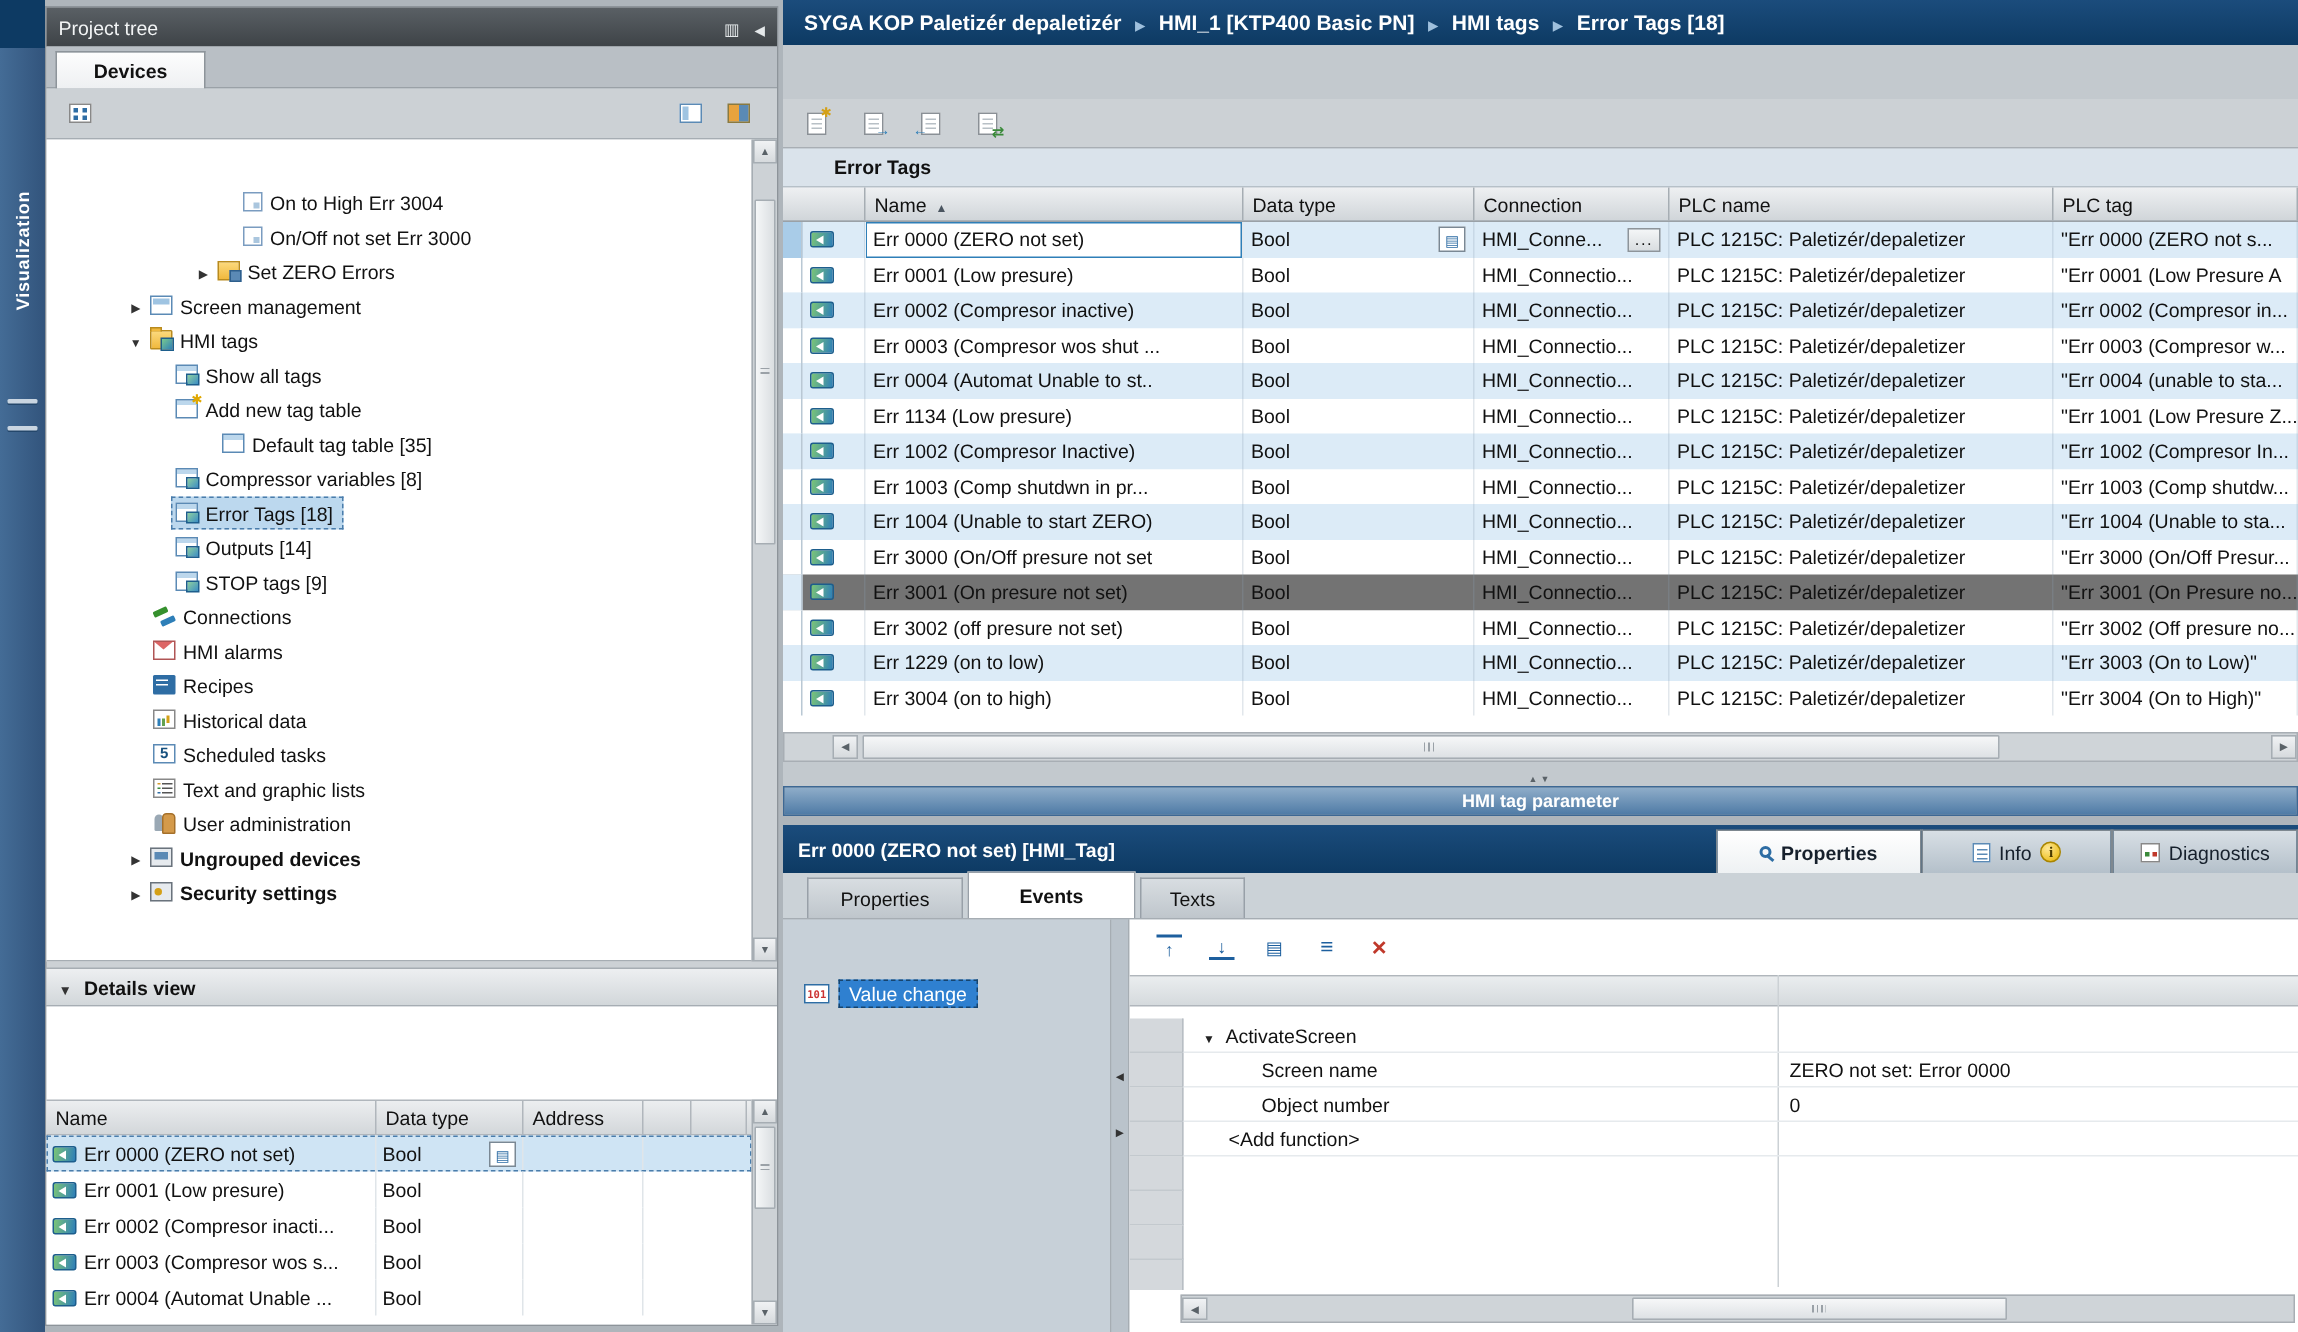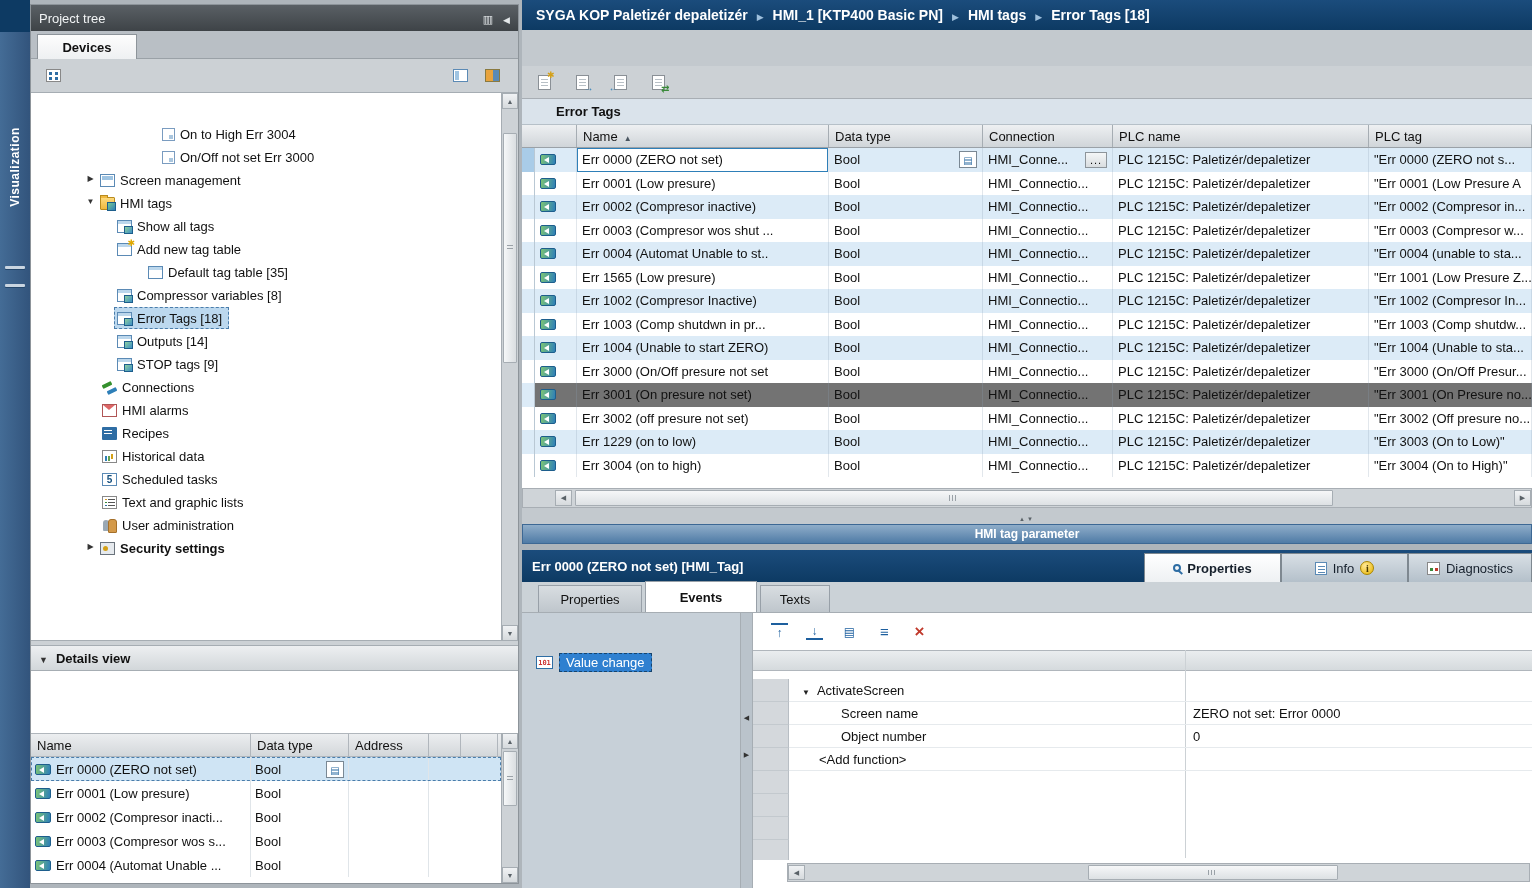--- a/index.html
+++ b/index.html
@@ -24,21 +24,21 @@
   .g-panes::after{content:"▥";font-size:11px}
   .g-collapse::after{content:"◀";font-size:9px}
   .ptree-tabs{position:absolute;left:0;top:26px;right:0;height:28px;background:#b9bfc5;border-bottom:1px solid #9aa1a7}
   .devtab{position:absolute;left:6px;top:3px;width:100px;height:25px;background:linear-gradient(#fdfdfd,#eef0f2);
           border:1px solid #8d949a;border-bottom:none;display:flex;align-items:center;justify-content:center;font-weight:bold}
   .ptree-toolbar{position:absolute;left:0;top:54px;right:0;height:34px;background:#ccd1d5;border-bottom:1px solid #a6adb3;
                  display:flex;align-items:center;padding:0 8px}
   .tbtn{width:28px;height:26px;display:inline-flex;align-items:center;justify-content:center;margin-right:4px}
 
   .tree{position:absolute;left:0;top:88px;width:472px;height:548px;background:#fff;overflow:hidden;padding-top:30px;border-bottom:1px solid #a6adb3}
-  .titem{height:23px;display:flex;align-items:flex-start;white-space:nowrap}
+  .titem{height:23px;display:flex;align-items:center;white-space:nowrap}
   .arrow{width:13px;text-align:center;flex:none}
   .ar-r::after{content:"▶";font-size:8px;color:#333}
   .ar-d::after{content:"▼";font-size:8px;color:#333}
   .inner{display:flex;align-items:center;gap:5px;padding:2px 6px 2px 2px;border:1px solid transparent}
   .titem.selected .inner{background:#bcd8ee;border:1px dashed #4a7dab}
   .lbl{padding-top:1px}
 
   
   .sb-v{position:absolute;background:#cdd2d6;border-left:1px solid #a6adb3}
   .sb-btn{position:absolute;left:0;right:0;height:16px;background:linear-gradient(#f0f2f4,#d6dadd);
@@ -255,20 +255,27 @@
             <span class="ic chk"></span>
             <span class="lbl">On to High Err 3004</span>
           </span>
         </div>
         <div class="titem" style="padding-left:128px;">
           <span class="inner">
             <span class="ic chk"></span>
             <span class="lbl">On/Off not set Err 3000</span>
           </span>
         </div>
+        <div class="titem" style="padding-left:98px;">
+          <span class="arrow ar-r"></span>
+          <span class="inner">
+            <span class="ic grp"></span>
+            <span class="lbl">Set ZERO Errors</span>
+          </span>
+        </div>
         <div class="titem" style="padding-left:53px;">
           <span class="arrow ar-r"></span>
           <span class="inner">
             <span class="ic scrm"></span>
             <span class="lbl">Screen management</span>
           </span>
         </div>
         <div class="titem" style="padding-left:53px;">
           <span class="arrow ar-d"></span>
           <span class="inner">
@@ -351,20 +358,27 @@
         <div class="titem" style="padding-left:68px;">
           <span class="inner">
             <span class="ic txtl"></span>
             <span class="lbl">Text and graphic lists</span>
           </span>
         </div>
         <div class="titem" style="padding-left:68px;">
           <span class="inner">
             <span class="ic users"></span>
             <span class="lbl">User administration</span>
+          </span>
+        </div>
+        <div class="titem" style="padding-left:53px;font-weight:bold;">
+          <span class="arrow ar-r"></span>
+          <span class="inner">
+            <span class="ic pc"></span>
+            <span class="lbl">Ungrouped devices</span>
           </span>
         </div>
         <div class="titem" style="padding-left:53px;font-weight:bold;">
           <span class="arrow ar-r"></span>
           <span class="inner">
             <span class="ic sec"></span>
             <span class="lbl">Security settings</span>
           </span>
         </div>
       </div>
@@ -590,21 +604,21 @@
           <span>HMI_Connectio...</span>
         </span>
       <span class="c" style="width:256px">PLC 1215C: Paletizér/depaletizer</span>
       <span class="c" style="width:163px">"Err 0004 (unable to sta...</span>
     </div>
       <div class="tt-row" style="background:#ffffff">
       <span class="c gut" style="width:13px;background:#ffffff"></span>
       <span class="c" style="width:42px">
           <span class="ic tagrow"></span>
         </span>
-      <span class="c" style="width:252px">Err 1565 (Low presure)</span>
+      <span class="c" style="width:252px">Err 1134 (Low presure)</span>
       <span class="c" style="width:154px">
           <span>Bool</span>
         </span>
       <span class="c" style="width:130px">
           <span>HMI_Connectio...</span>
         </span>
       <span class="c" style="width:256px">PLC 1215C: Paletizér/depaletizer</span>
       <span class="c" style="width:163px">"Err 1001 (Low Presure Z...</span>
     </div>
       <div class="tt-row" style="background:#dcebf7">

